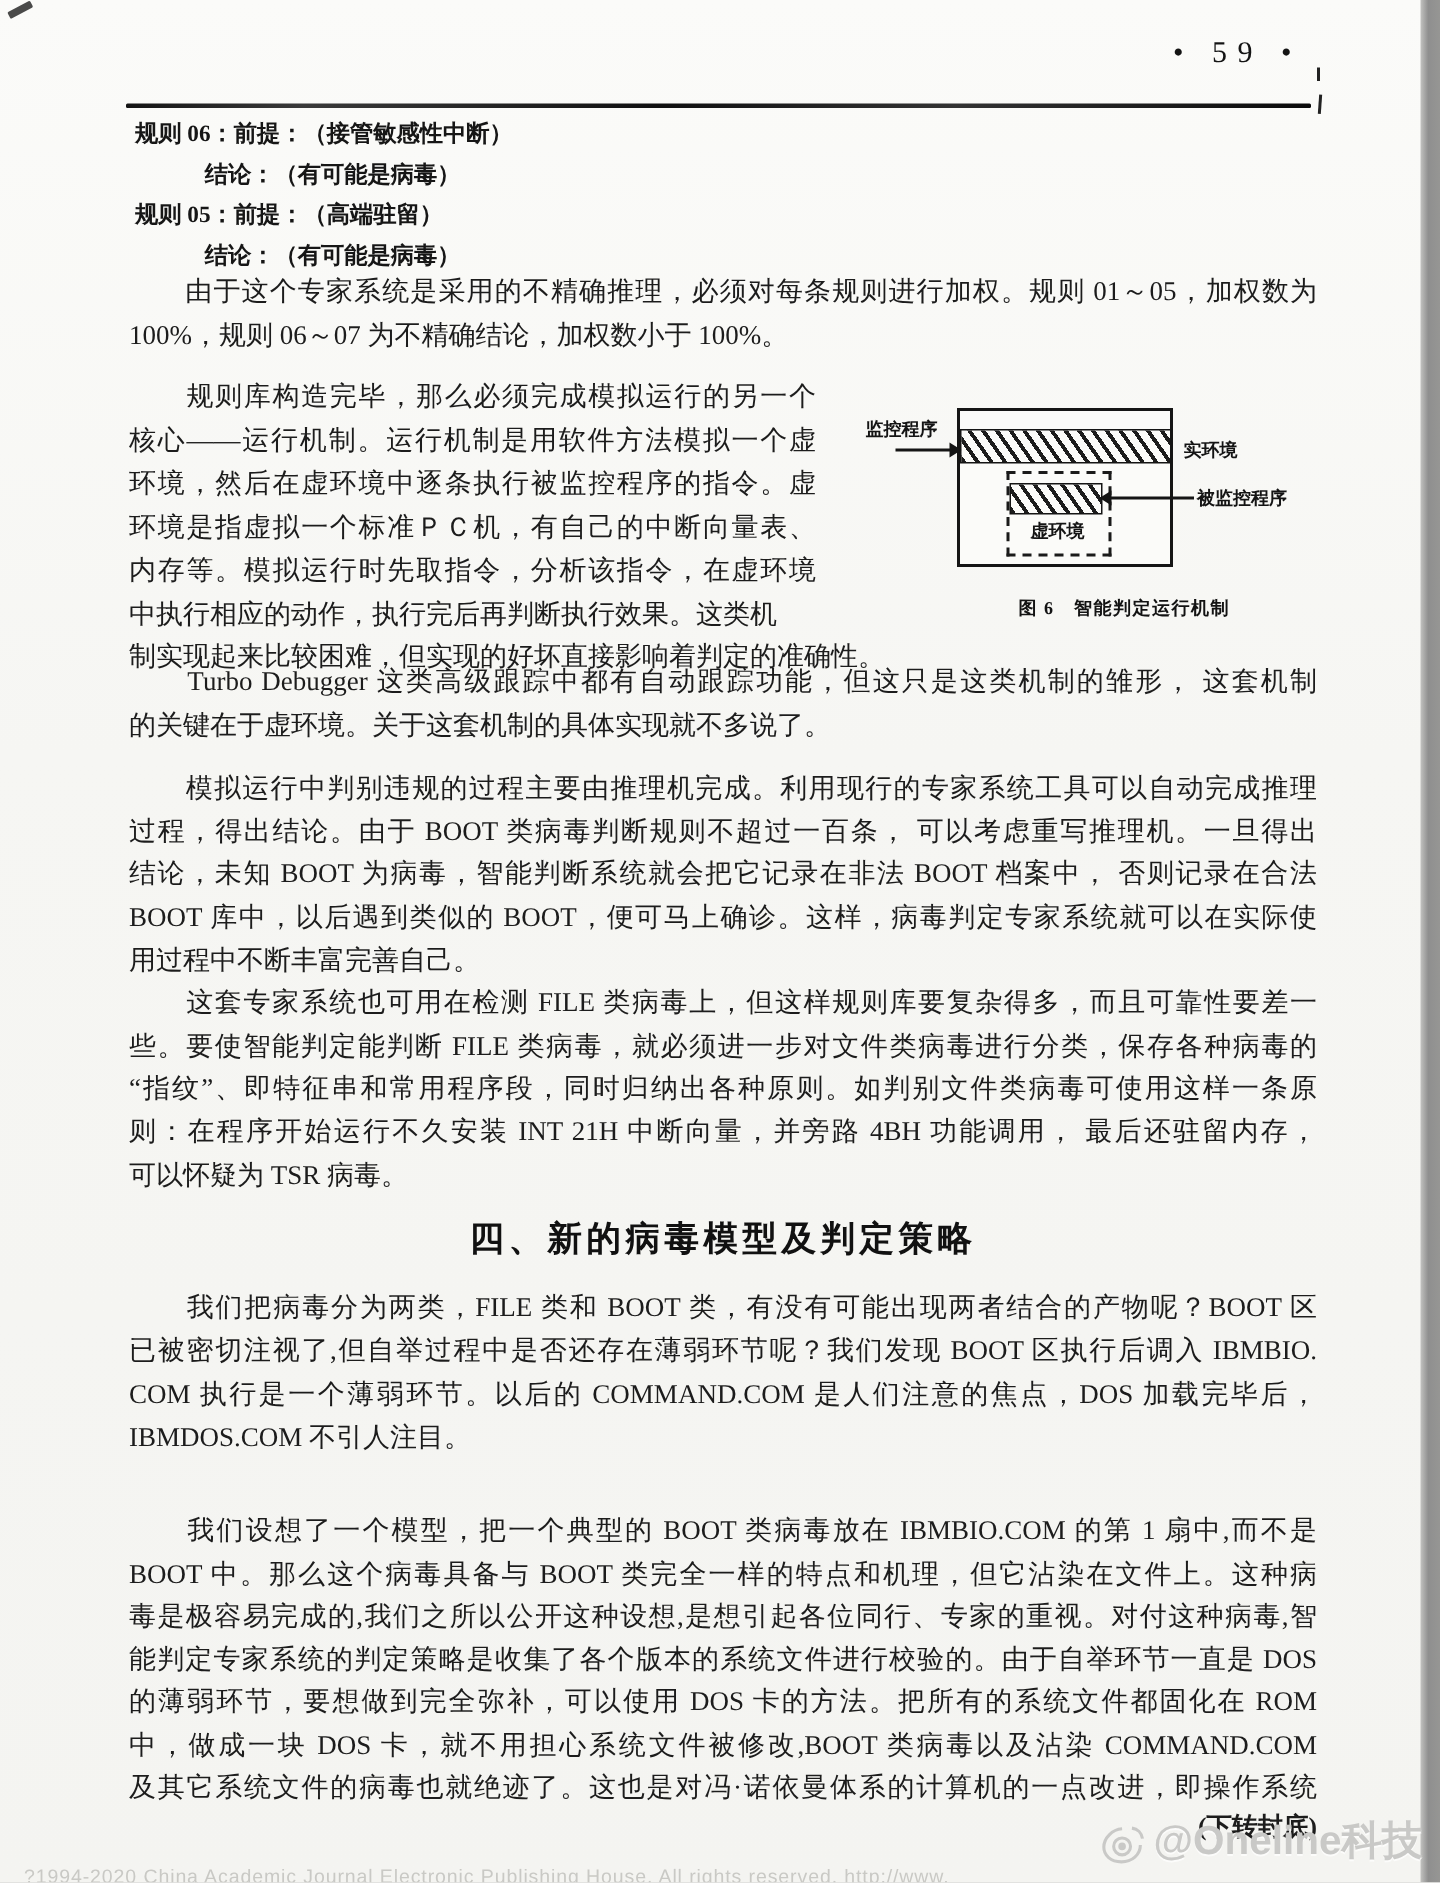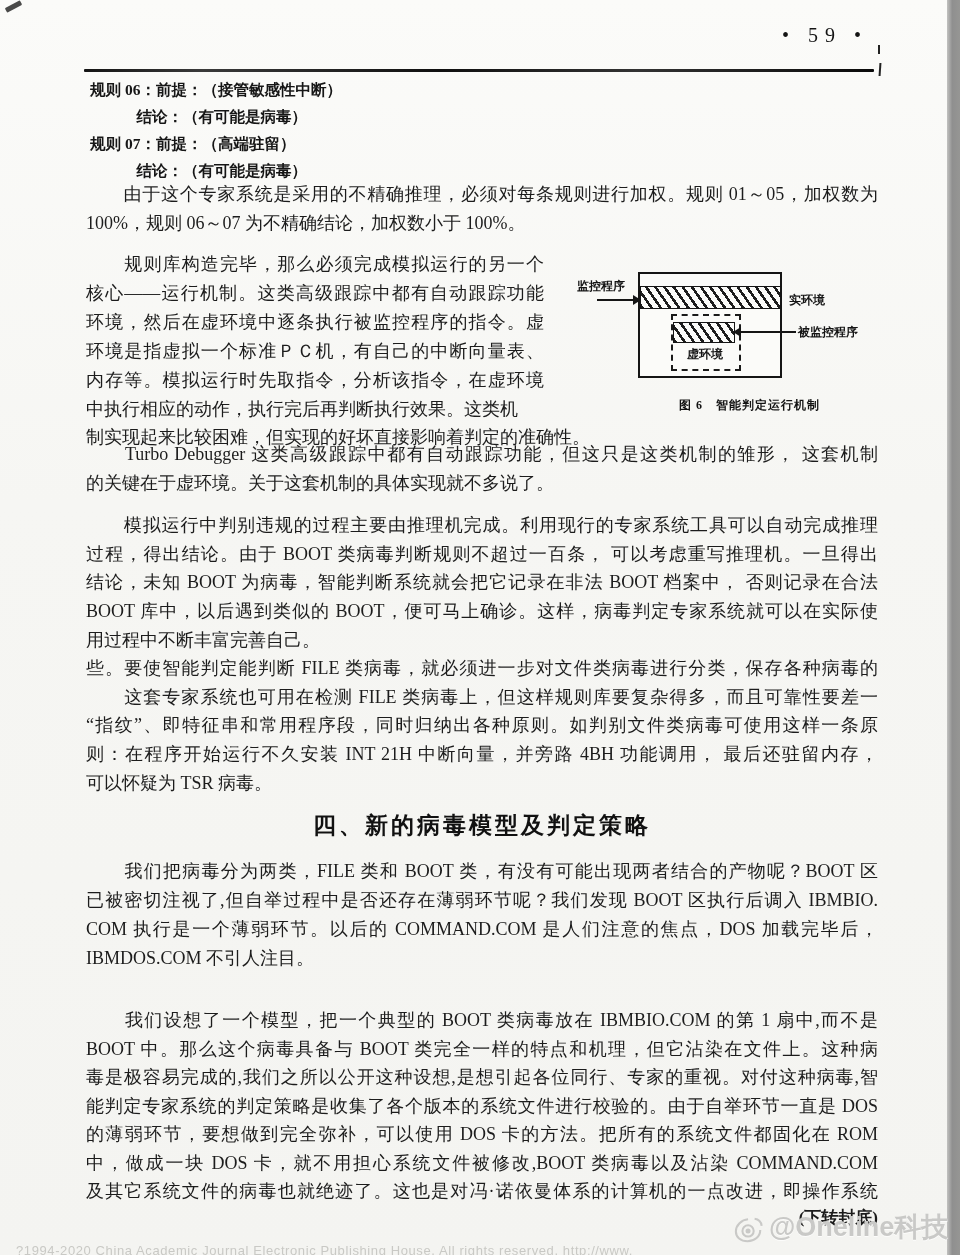--- a/index.html
+++ b/index.html
@@ -87,54 +87,54 @@
   <div class="scan-strip"></div>
 
   <div class="pagenum">• 59 •</div>
   <div class="head-rule"></div>
   <div class="rule-tick1"></div>
   <div class="rule-tick2"></div>
 
   <div class="rules-block left-align">
       <div class="tline">规则 06：前提：（接管敏感性中断）</div>
       <div class="tline">　　　结论：（有可能是病毒）</div>
-      <div class="tline">规则 07：前提：（高端驻留）</div>
+      <div class="tline">规则 05：前提：（高端驻留）</div>
       <div class="tline tline-last">　　　结论：（有可能是病毒）</div>
     </div>
 
   <div class="text-col">
     <div class="block b-weight">
         <div class="tline">　　由于这个专家系统是采用的不精确推理，必须对每条规则进行加权。规则 01～05，加权数为</div>
         <div class="tline tline-last">100%，规则 06～07 为不精确结论，加权数小于 100%。</div>
       </div>
     <div class="block b-narrow">
         <div class="tline">　　规则库构造完毕，那么必须完成模拟运行的另一个</div>
-        <div class="tline">核心——运行机制。这类高级跟踪中都有自动跟踪功能</div>
+        <div class="tline">核心——运行机制。运行机制是用软件方法模拟一个虚</div>
         <div class="tline">环境，然后在虚环境中逐条执行被监控程序的指令。虚</div>
         <div class="tline">环境是指虚拟一个标准ＰＣ机，有自己的中断向量表、</div>
         <div class="tline">内存等。模拟运行时先取指令，分析该指令，在虚环境</div>
         <div class="tline tline-last">中执行相应的动作，执行完后再判断执行效果。这类机</div>
       </div>
     <div class="block b-tail left-align">
       <div class="tline tline-last">制实现起来比较困难，但实现的好坏直接影响着判定的准确性。</div>
     </div>
     <div class="block b-turbo">
         <div class="tline">　　Turbo Debugger 这类高级跟踪中都有自动跟踪功能，但这只是这类机制的雏形， 这套机制</div>
         <div class="tline tline-last">的关键在于虚环境。关于这套机制的具体实现就不多说了。</div>
       </div>
     <div class="block b-infer">
         <div class="tline">　　模拟运行中判别违规的过程主要由推理机完成。利用现行的专家系统工具可以自动完成推理</div>
         <div class="tline">过程，得出结论。由于 BOOT 类病毒判断规则不超过一百条， 可以考虑重写推理机。一旦得出</div>
         <div class="tline">结论，未知 BOOT 为病毒，智能判断系统就会把它记录在非法 BOOT 档案中， 否则记录在合法</div>
         <div class="tline">BOOT 库中，以后遇到类似的 BOOT，便可马上确诊。这样，病毒判定专家系统就可以在实际使</div>
         <div class="tline tline-last">用过程中不断丰富完善自己。</div>
       </div>
     <div class="block b-file">
+        <div class="tline">　　这套专家系统也可用在检测 FILE 类病毒上，但这样规则库要复杂得多，而且可靠性要差一</div>
         <div class="tline">些。要使智能判定能判断 FILE 类病毒，就必须进一步对文件类病毒进行分类，保存各种病毒的</div>
-        <div class="tline">　　这套专家系统也可用在检测 FILE 类病毒上，但这样规则库要复杂得多，而且可靠性要差一</div>
         <div class="tline">“指纹”、即特征串和常用程序段，同时归纳出各种原则。如判别文件类病毒可使用这样一条原</div>
         <div class="tline">则：在程序开始运行不久安装 INT 21H 中断向量，并旁路 4BH 功能调用， 最后还驻留内存，</div>
         <div class="tline tline-last">可以怀疑为 TSR 病毒。</div>
       </div>
     <div class="block b-heading">四、新的病毒模型及判定策略</div>
     <div class="block b-model">
         <div class="tline">　　我们把病毒分为两类，FILE 类和 BOOT 类，有没有可能出现两者结合的产物呢？BOOT 区</div>
         <div class="tline">已被密切注视了,但自举过程中是否还存在薄弱环节呢？我们发现 BOOT 区执行后调入 IBMBIO.</div>
         <div class="tline">COM 执行是一个薄弱环节。以后的 COMMAND.COM 是人们注意的焦点，DOS 加载完毕后，</div>
         <div class="tline tline-last">IBMDOS.COM 不引人注目。</div>

